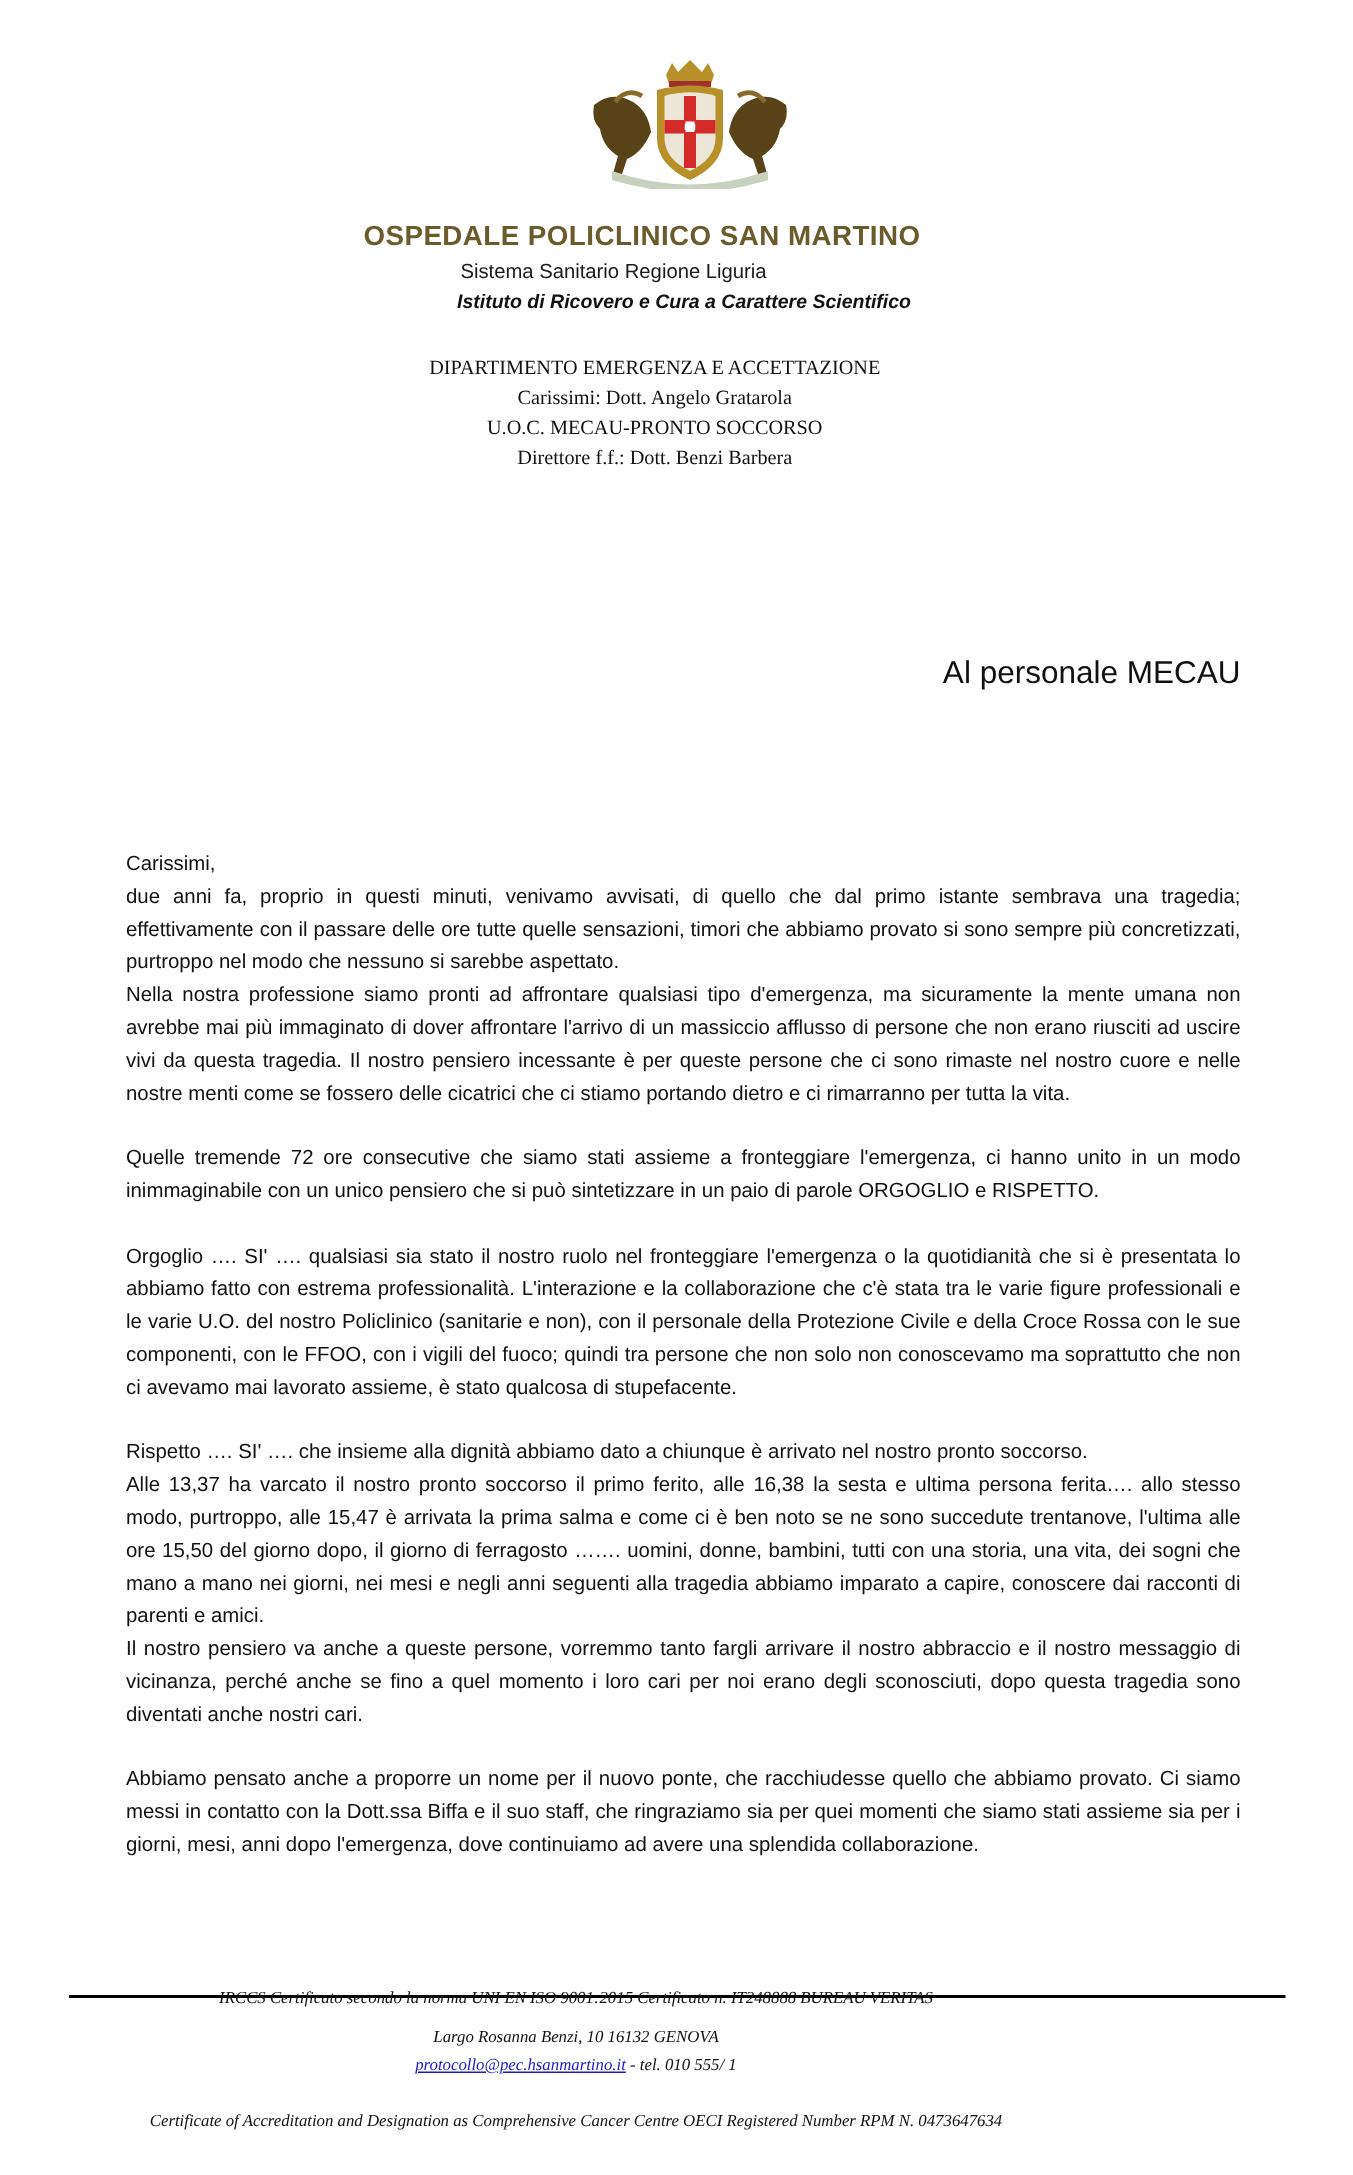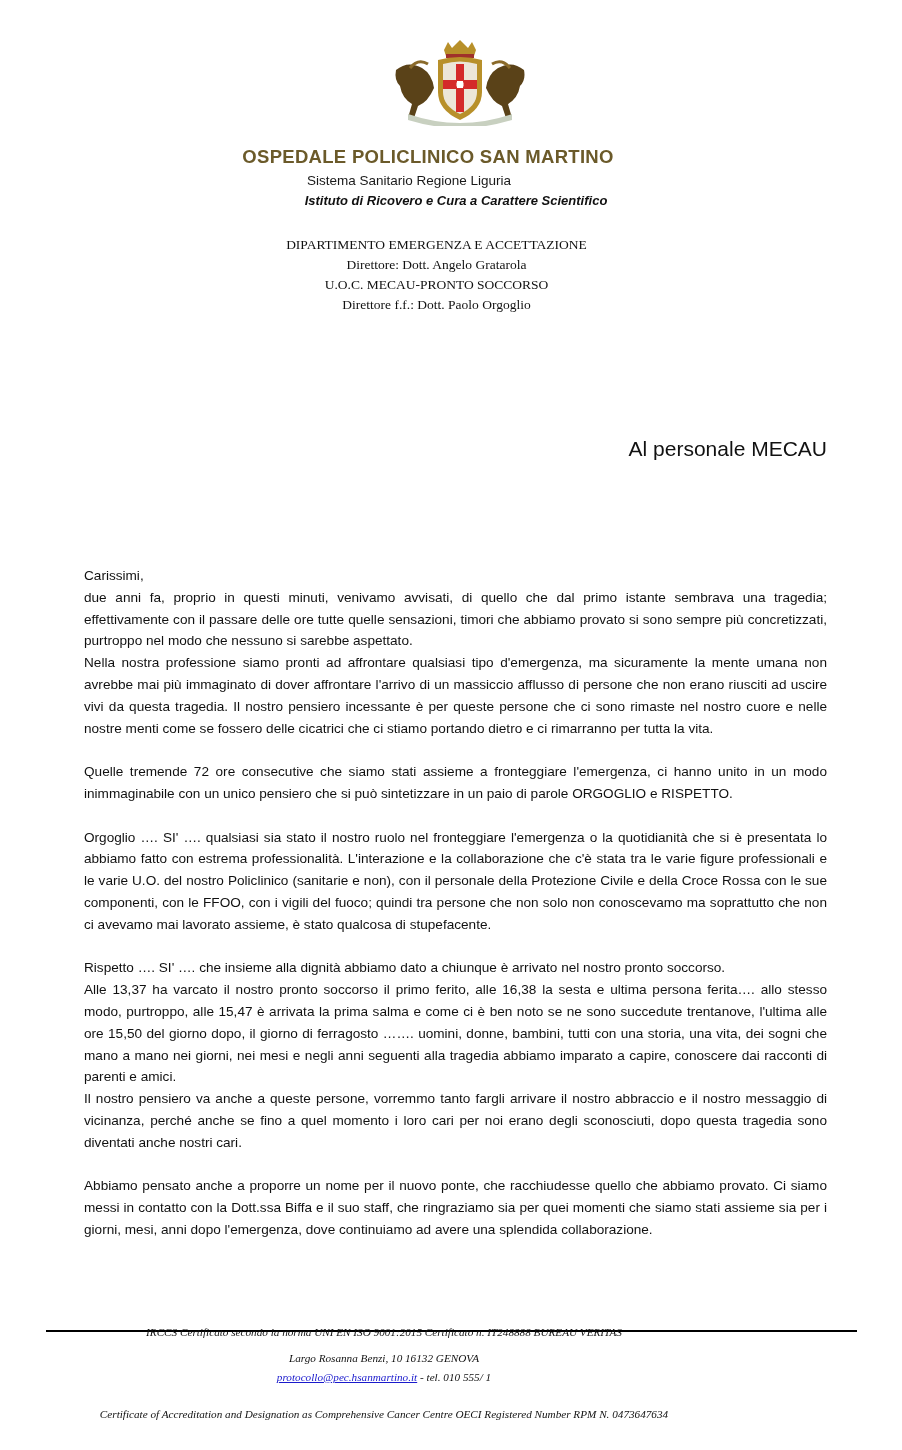--- a/index.html
+++ b/index.html
@@ -48,23 +48,23 @@
 
     <path d="M20 74 Q72 92 124 74 L124 80 Q72 96 20 80Z" fill="#c8d0c0"></path>
   </svg>
 </div>
 
 <div class="hosp-name">OSPEDALE POLICLINICO SAN MARTINO</div>
 <div class="hosp-sub">Sistema Sanitario Regione Liguria</div>
 <div class="hosp-irccs">Istituto di Ricovero e Cura a Carattere Scientifico</div>
 
 <div class="dept" style="top:235px;">DIPARTIMENTO EMERGENZA E ACCETTAZIONE</div>
-<div class="dept" style="top:255px;">Direttore: Dott. Angelo Gratarola</div>
+<div class="dept" style="top:255px;">Carissimi: Dott. Angelo Gratarola</div>
 <div class="dept" style="top:275px;">U.O.C. MECAU-PRONTO SOCCORSO</div>
-<div class="dept" style="top:295px;">Direttore f.f.: Dott. Paolo Orgoglio</div>
+<div class="dept" style="top:295px;">Direttore f.f.: Dott. Benzi Barbera</div>
 
 <div class="recipient">Al personale MECAU</div>
 
 <div class="letter">
   <p>Carissimi,</p>
   <p>due anni fa, proprio in questi minuti, venivamo avvisati, di quello che dal primo istante sembrava una tragedia; effettivamente con il passare delle ore tutte quelle sensazioni, timori che abbiamo provato si sono sempre più concretizzati, purtroppo nel modo che nessuno si sarebbe aspettato.</p>
   <p>Nella nostra professione siamo pronti ad affrontare qualsiasi tipo d'emergenza, ma sicuramente la mente umana non avrebbe mai più immaginato di dover affrontare l'arrivo di un massiccio afflusso di persone che non erano riusciti ad uscire vivi da questa tragedia. Il nostro pensiero incessante è per queste persone che ci sono rimaste nel nostro cuore e nelle nostre menti come se fossero delle cicatrici che ci stiamo portando dietro e ci rimarranno per tutta la vita.</p>
   <p class="gap">Quelle tremende 72 ore consecutive che siamo stati assieme a fronteggiare l'emergenza, ci hanno unito in un modo inimmaginabile con un unico pensiero che si può sintetizzare in un paio di parole ORGOGLIO e RISPETTO.</p>
   <p class="gap">Orgoglio …. SI' …. qualsiasi sia stato il nostro ruolo nel fronteggiare l'emergenza o la quotidianità che si è presentata lo abbiamo fatto con estrema professionalità. L'interazione e la collaborazione che c'è stata tra le varie figure professionali e le varie U.O. del nostro Policlinico (sanitarie e non), con il personale della Protezione Civile e della Croce Rossa con le sue componenti,  con le FFOO, con i vigili del fuoco; quindi tra persone che non solo non conoscevamo ma soprattutto che non ci avevamo mai lavorato assieme, è stato qualcosa di stupefacente.</p>
   <p class="gap">Rispetto …. SI' …. che insieme alla dignità abbiamo dato a chiunque è arrivato nel nostro pronto soccorso.</p>

